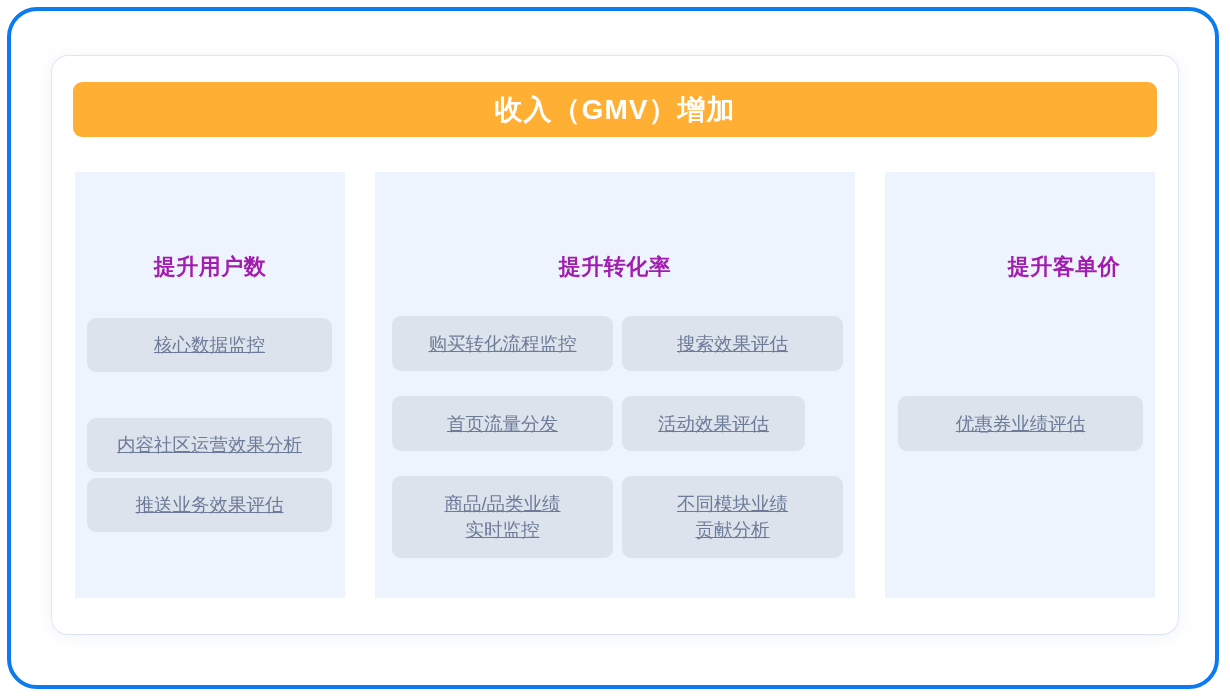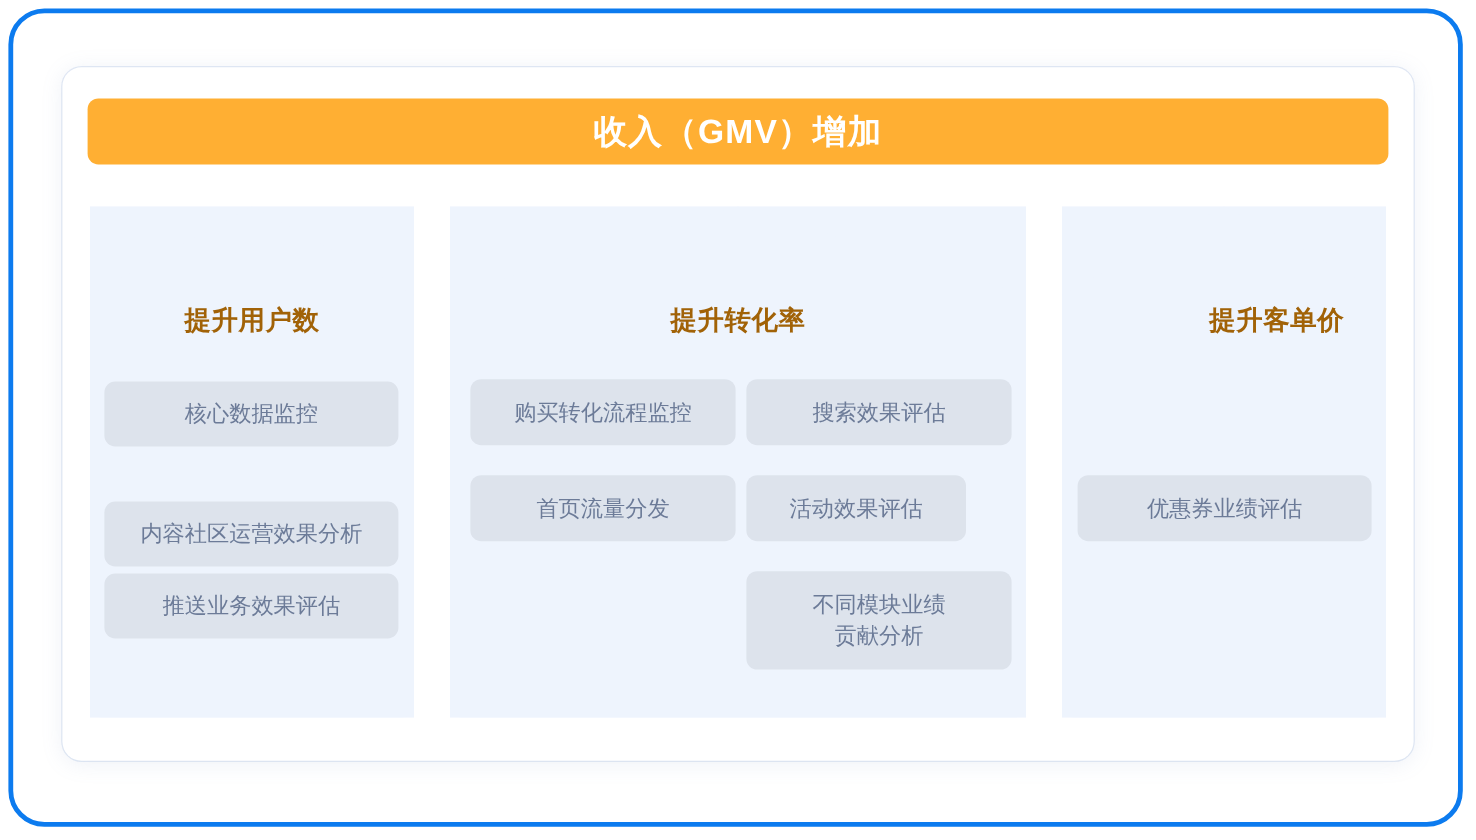--- a/index.html
+++ b/index.html
@@ -74,21 +74,21 @@
   
   .pillar {
     position: absolute;
     background: #eef4fd;
   }
 
   .col-title {
     position: absolute;
     width: 100%;
     text-align: center;
-    color: #a16207;
+    color: #a21caf;
     font-size: 22px;
     font-weight: 700;
     letter-spacing: 0.5px;
     line-height: 1;
   }
 
   
   .chip {
     position: absolute;
     background: #dde3ec;
@@ -98,20 +98,21 @@
     justify-content: center;
     text-align: center;
     box-sizing: border-box;
     padding: 4px 8px;
   }
   .chip-label {
     color: #6c7b98;
     font-size: 18.5px;
     line-height: 1.38;
     white-space: pre-line;
+    text-decoration: underline;
   }
 </style>
 </head>
 <body>
 
 <div id="stage">
 
   <div class="blue-frame"></div>
 
   <div class="inner-panel"></div>
@@ -149,20 +150,24 @@
   </div>
   <div class="chip" style="left:622px; top:316px; width:221px; height:55px;">
     <span class="chip-label">搜索效果评估</span>
   </div>
   <div class="chip" style="left:392px; top:396px; width:221px; height:55px;">
     <span class="chip-label">首页流量分发</span>
   </div>
   <div class="chip" style="left:622px; top:396px; width:183px; height:55px;">
     <span class="chip-label">活动效果评估</span>
   </div>
+  <div class="chip" style="left:392px; top:476px; width:221px; height:82px;">
+    <span class="chip-label">商品/品类业绩
+实时监控</span>
+  </div>
   <div class="chip" style="left:622px; top:476px; width:221px; height:82px;text-align:center;">
     <span class="chip-label">不同模块业绩
 贡献分析</span>
   </div>
 
   <svg class="pillar" style="left:885px; top:172px; width:270px; height:426px;" viewBox="0 0 270 426" preserveAspectRatio="none">
     <path d="M135 0 L270 74 L270 416 Q270 426 260 426 L10 426 Q0 426 0 416 L0 74 Z" fill="#eef4fd"></path>
   </svg>
   <div class="col-title" style="left:903px; top:256px; width:226px;padding-left:48px;">
     <span>提升客单价</span>

